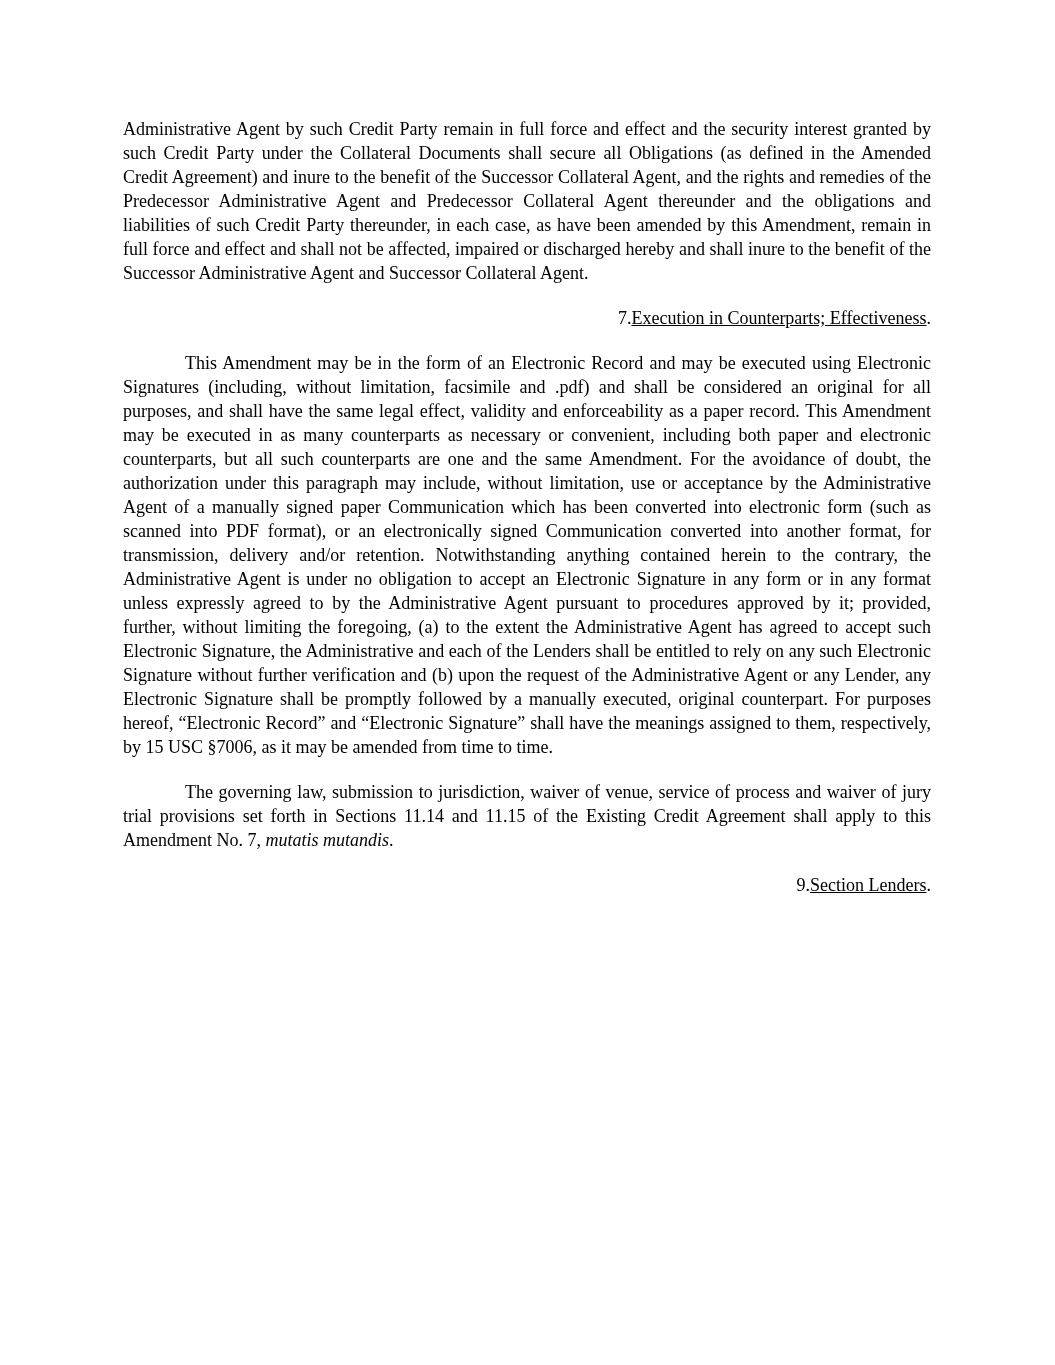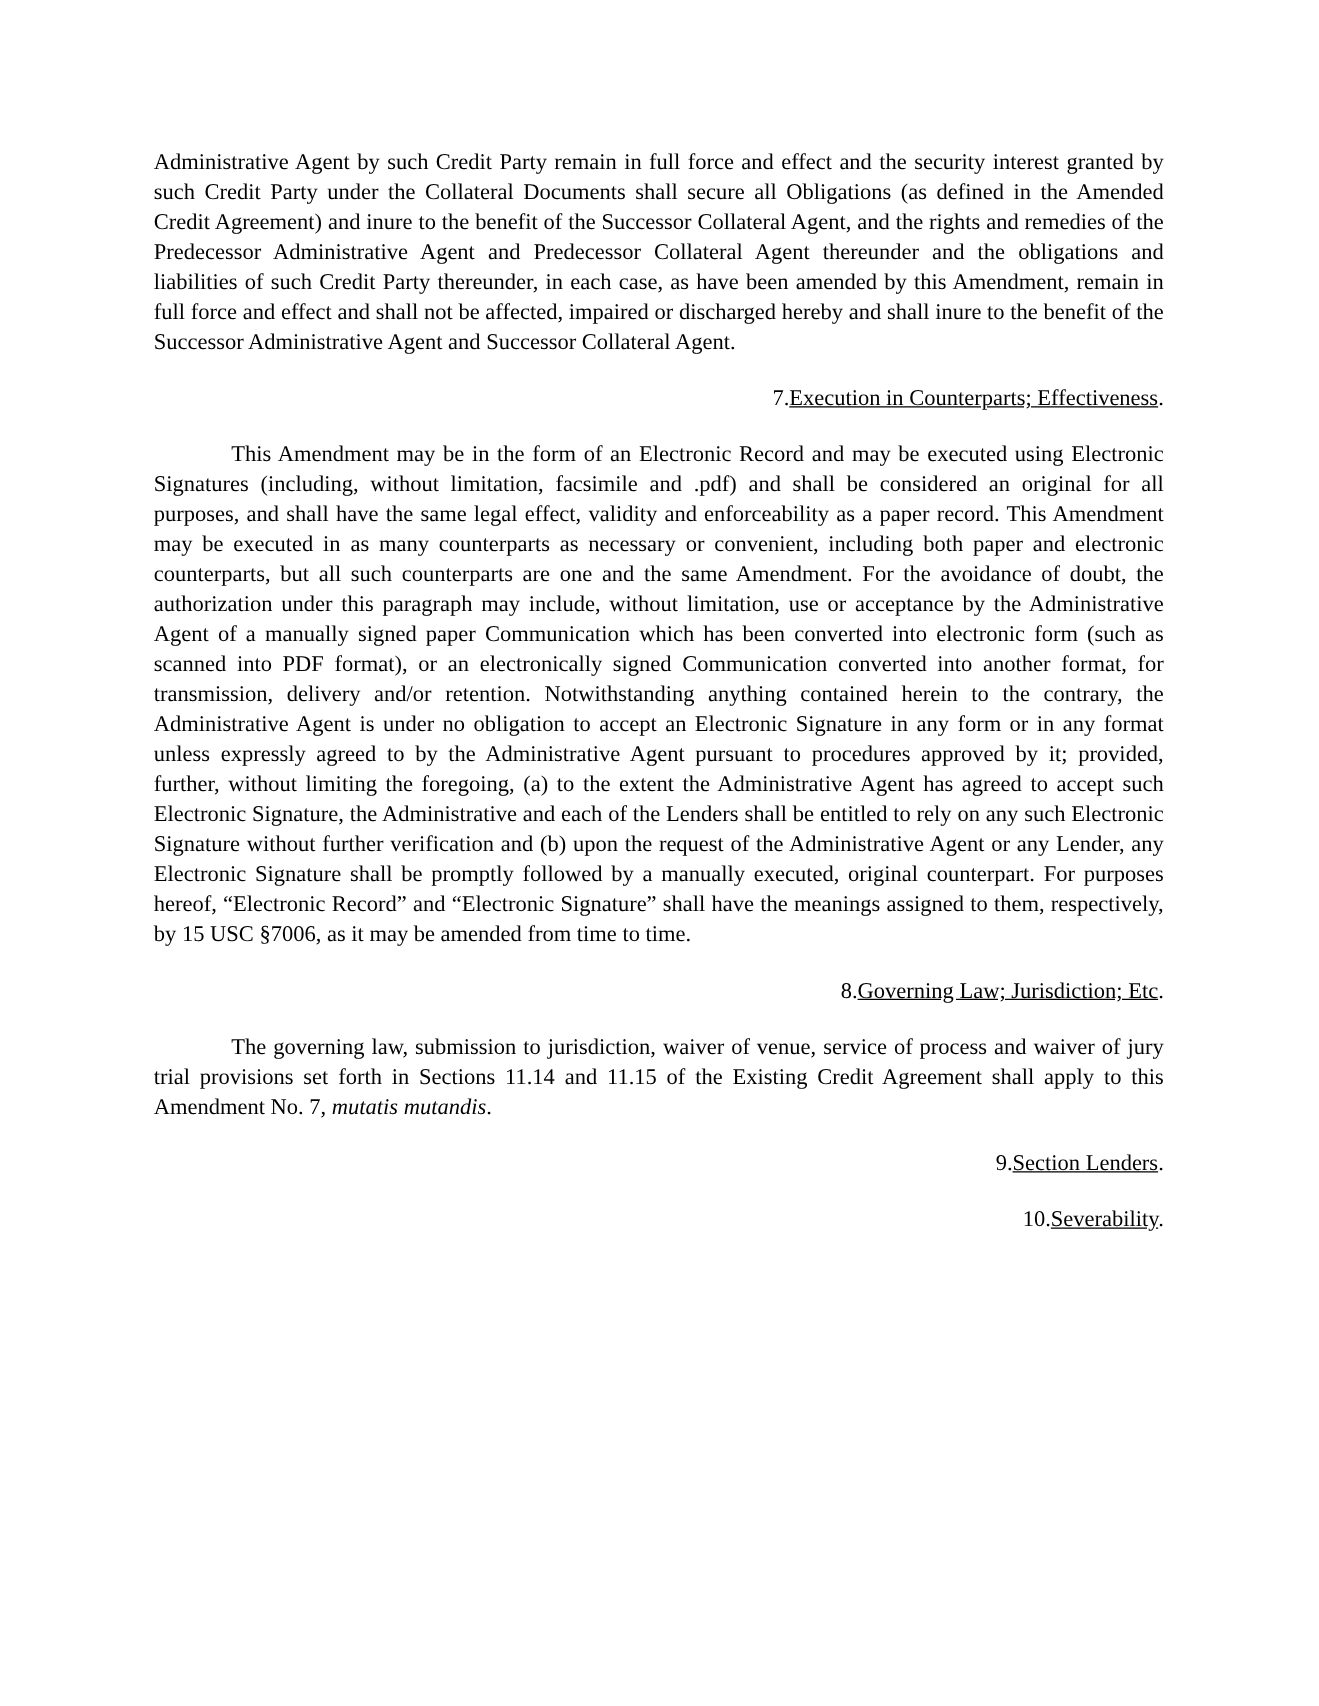--- a/index.html
+++ b/index.html
@@ -49,23 +49,21 @@
 <div class="page">
   <div class="content">
 
     <p class="para">Administrative Agent by such Credit Party remain in full force and effect and the security interest granted by such Credit Party under the Collateral Documents shall secure all Obligations (as defined in the Amended Credit Agreement) and inure to the benefit of the Successor Collateral Agent, and the rights and remedies of the Predecessor Administrative Agent and Predecessor Collateral Agent thereunder and the obligations and liabilities of such Credit Party thereunder, in each case, as have been amended by this Amendment, remain in full force and effect and shall not be affected, impaired or discharged hereby and shall inure to the benefit of the Successor Administrative Agent and Successor Collateral Agent.</p>
 
 
     <p class="heading"><span class="num">7.</span><span class="title">Execution in Counterparts; Effectiveness</span><span>.</span></p>
 
     <p class="para indent">This Amendment may be in the form of an Electronic Record and may be executed using Electronic Signatures (including, without limitation, facsimile and .pdf) and shall be considered an original for all purposes, and shall have the same legal effect, validity and enforceability as a paper record.  This Amendment may be executed in as many counterparts as necessary or convenient, including both paper and electronic counterparts, but all such counterparts are one and the same Amendment.  For the avoidance of doubt, the authorization under this paragraph may include, without limitation, use or acceptance by the Administrative Agent of a manually signed paper Communication which has been converted into electronic form (such as scanned into PDF format), or an electronically signed Communication converted into another format, for transmission, delivery and/or retention.  Notwithstanding anything contained herein to the contrary, the Administrative Agent is under no obligation to accept an Electronic Signature in any form or in any format unless expressly agreed to by the Administrative Agent pursuant to procedures approved by it; provided, further, without limiting the foregoing, (a) to the extent the Administrative Agent has agreed to accept such Electronic Signature, the Administrative and each of the Lenders shall be entitled to rely on any such Electronic Signature without further verification and (b) upon the request of the Administrative Agent or any Lender, any Electronic Signature shall be promptly followed by a manually executed, original counterpart. For purposes hereof, “Electronic Record” and “Electronic Signature” shall have the meanings assigned to them, respectively, by 15 USC §7006, as it may be amended from time to time.</p>
 
-    <p class="heading"><span class="num">8.</span><span class="title">Governing Law; Jurisdiction; Etc</span><span>.</span></p>
 
     <p class="para indent"><span>The governing law, submission to jurisdiction, waiver of venue, service of process and waiver of jury trial provisions set forth in Sections 11.14 and 11.15 of the Existing Credit Agreement shall apply to this Amendment No. 7, </span><em>mutatis mutandis</em><span>.</span></p>
 
     <p class="heading"><span class="num">9.</span><span class="title">Section Lenders</span><span>.</span></p>
 
 
-    <p class="heading"><span class="num">10.</span><span class="title">Severability</span><span>.</span></p>
 
   </div>
 </div>
 
 </body></html>

